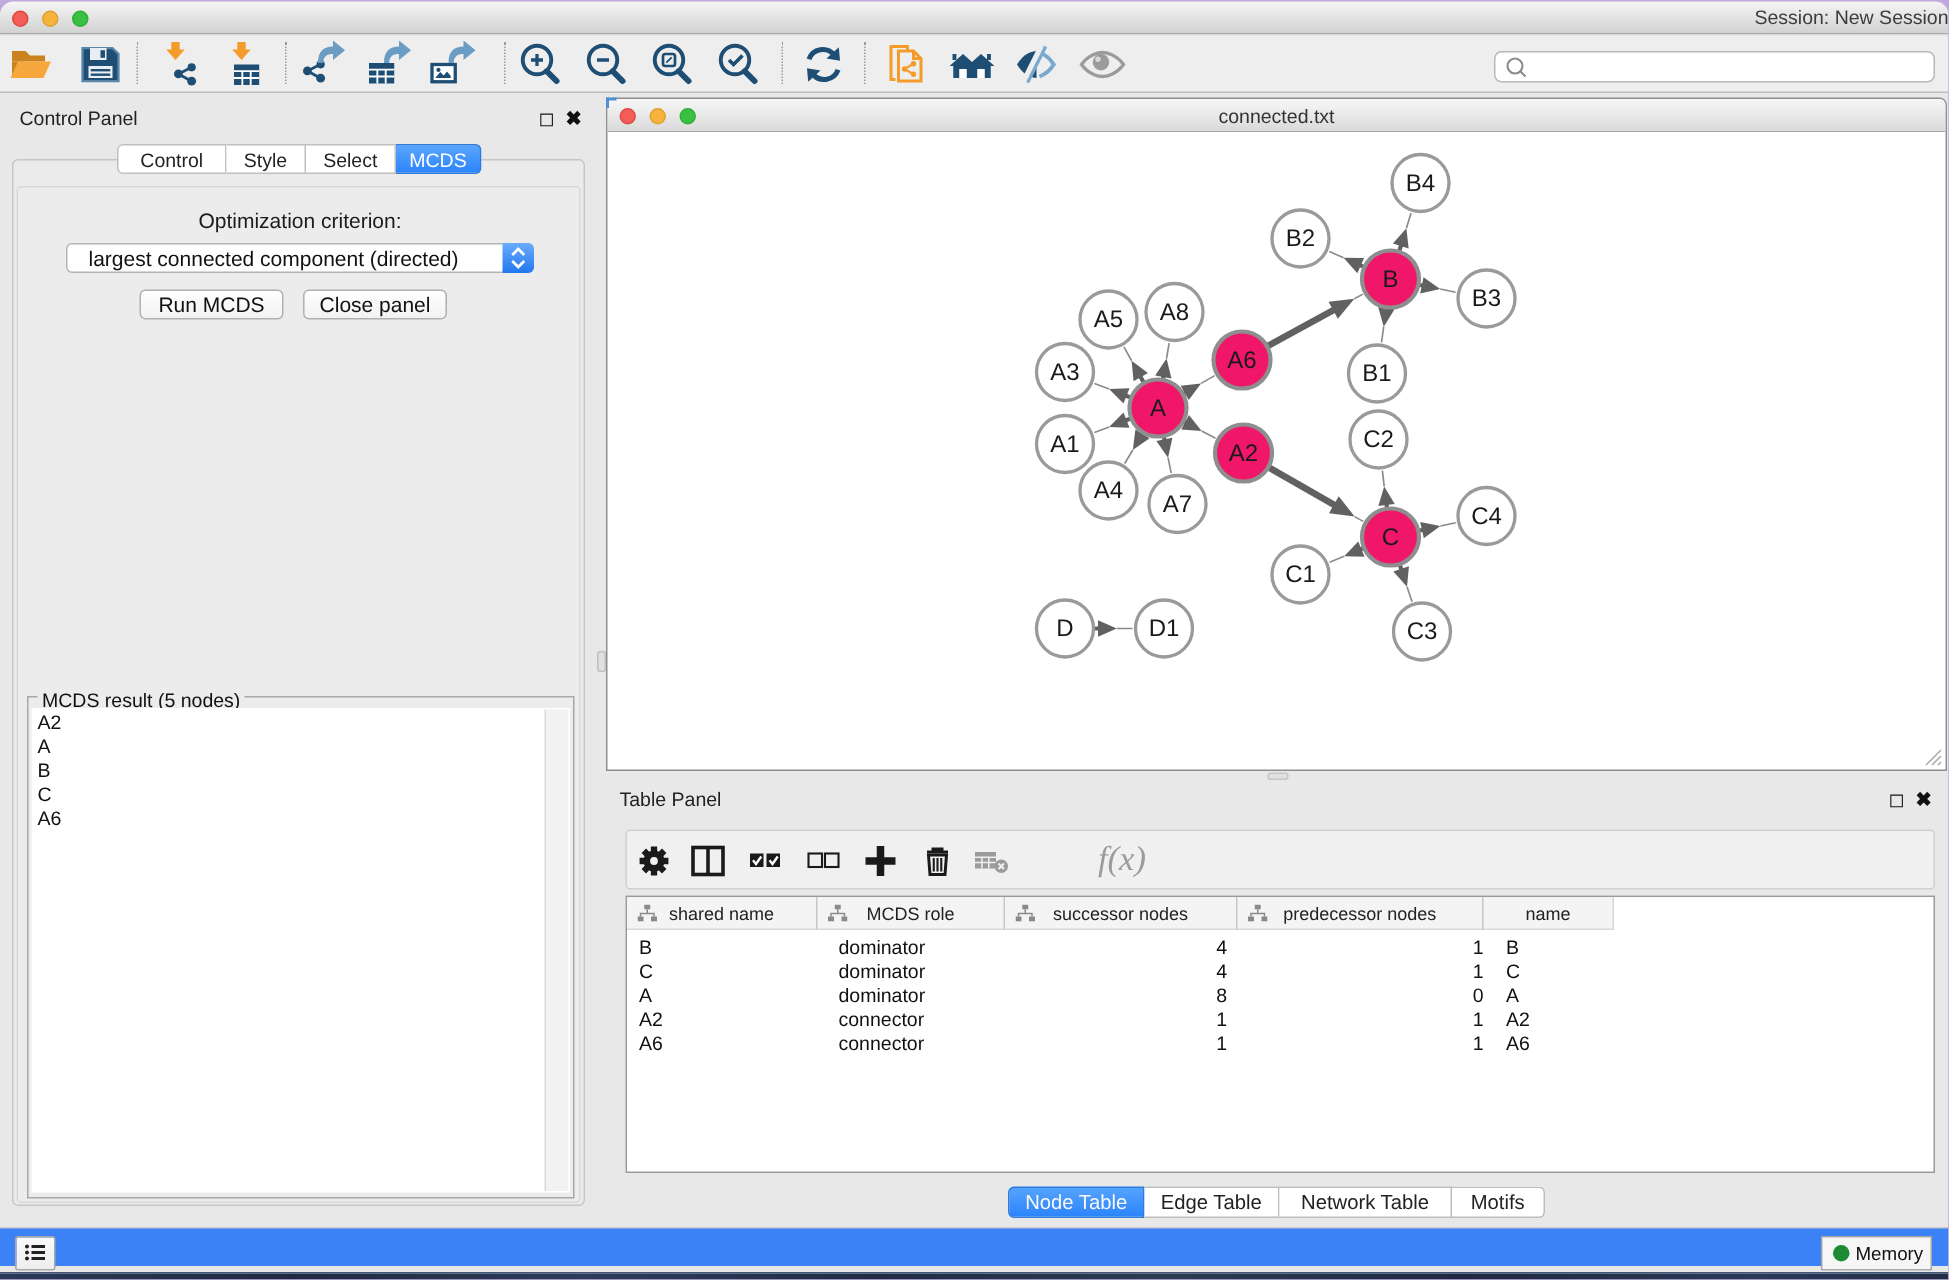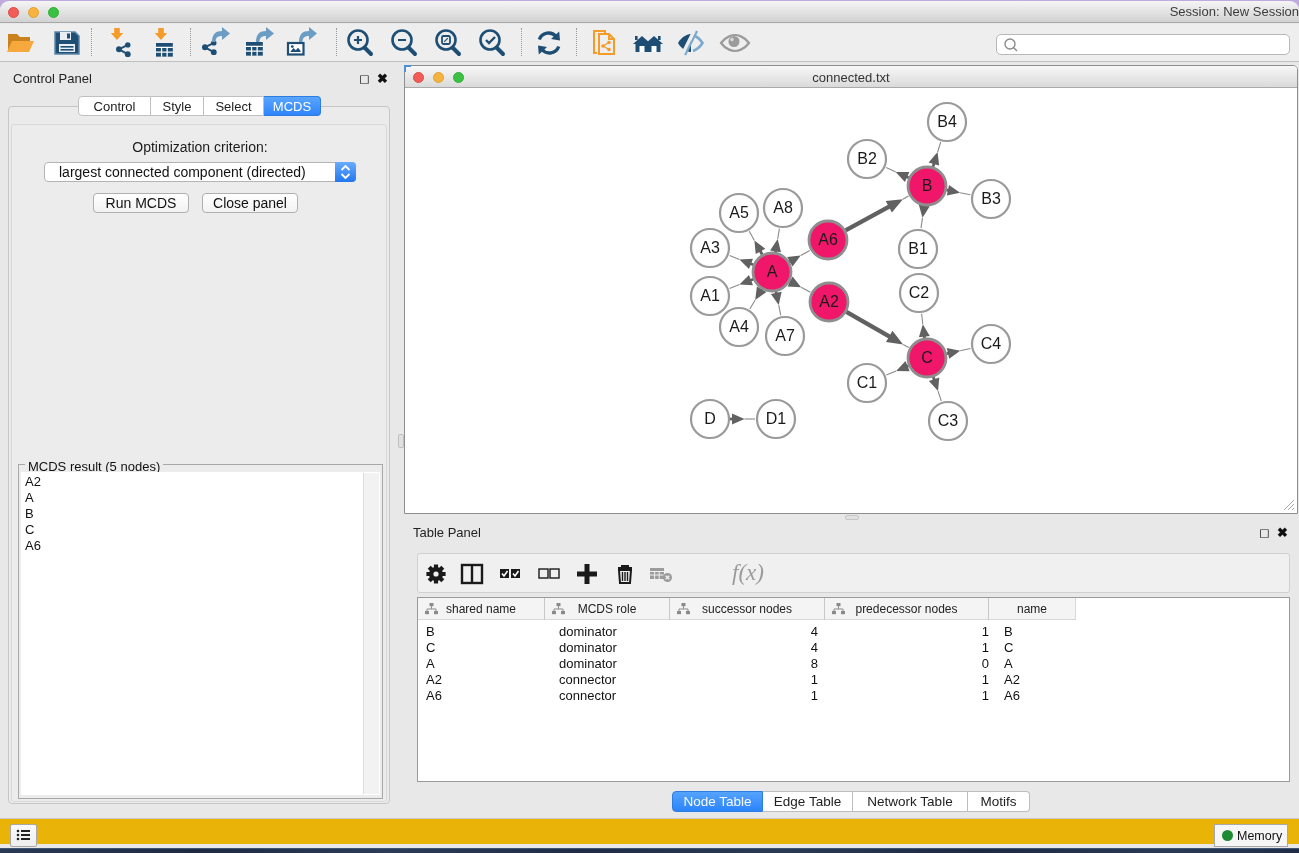--- a/index.html
+++ b/index.html
@@ -41,21 +41,21 @@
 #tp-title { position:absolute; left:413px; top:524px; font-size:13px; color:#222; }
 #tp-toolbar { position:absolute; left:417px; top:552px; width:873px; height:40px; background:#f0f0f0; border:1px solid #d0d0d0; border-radius:3px; }
 #table { position:absolute; left:417px; top:596px; width:873px; height:185px; background:#fff; border:1px solid #9a9a9a; }
 #thead { position:absolute; left:0; top:0; width:658px; height:22px; background:#f4f4f4; border-bottom:1px solid #d8d8d8; }
 .th { position:absolute; top:0; height:22px; border-right:1px solid #c8c8c8; font-size:12px; color:#222; text-align:center; line-height:22px; }
 .td { position:absolute; font-size:13px; color:#111; height:16px; line-height:16px; }
 #btabs { position:absolute; left:672px; top:790px; height:21px; }
 .btab { position:absolute; top:0; height:21px; background:#fff; border:1px solid #bdbdbd; font-size:13.5px; color:#222; text-align:center; line-height:20px; }
 .btab.sel { background:linear-gradient(#55a3fd,#2b84fb); color:#f8f8f8; border-color:#2d7ce0; }
 
-#statusbar { position:absolute; left:0; top:817px; width:1299px; height:26px; background:#eab308; border-top:1px solid #c8c8c8; }
+#statusbar { position:absolute; left:0; top:817px; width:1299px; height:26px; background:#3b82f6; border-top:1px solid #c8c8c8; }
 #listbtn { position:absolute; left:10px; top:5px; width:27px; height:23px; background:linear-gradient(#fafafa,#eee); border:1px solid #a8a8a8; border-radius:2px; }
 #membtn { position:absolute; left:1214px; top:5px; width:74px; height:23px; background:#f6f6f6; border:1px solid #a8a8a8; font-size:12.5px; color:#111; white-space:nowrap; }
 #darkstrip { position:absolute; left:0; top:847px; width:1299px; height:6px; background:linear-gradient(90deg,#2a3a55 0%,#1f2a42 15%,#2c3c58 30%,#202c46 45%,#2b3b54 60%,#1e2942 75%,#2a3a55 90%,#212d47 100%); border-top:1px solid #3e5577; }
 </style>
 </head>
 <body>
 <div id="app">
   <div id="titlebar">
     <div class="tl" style="left:8px; background:#f25e57; border:1px solid #dd4a44;"></div>
     <div class="tl" style="left:28px; background:#f6b33e; border:1px solid #e0a131;"></div>

